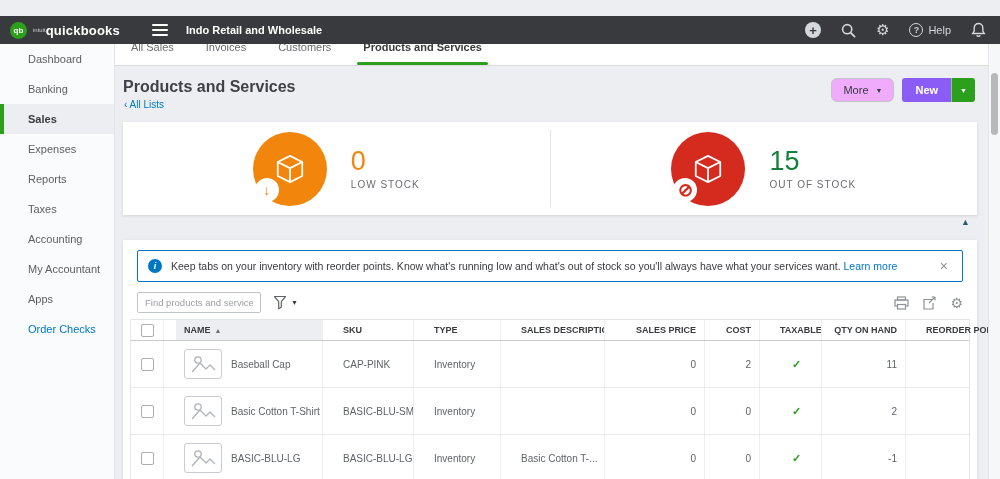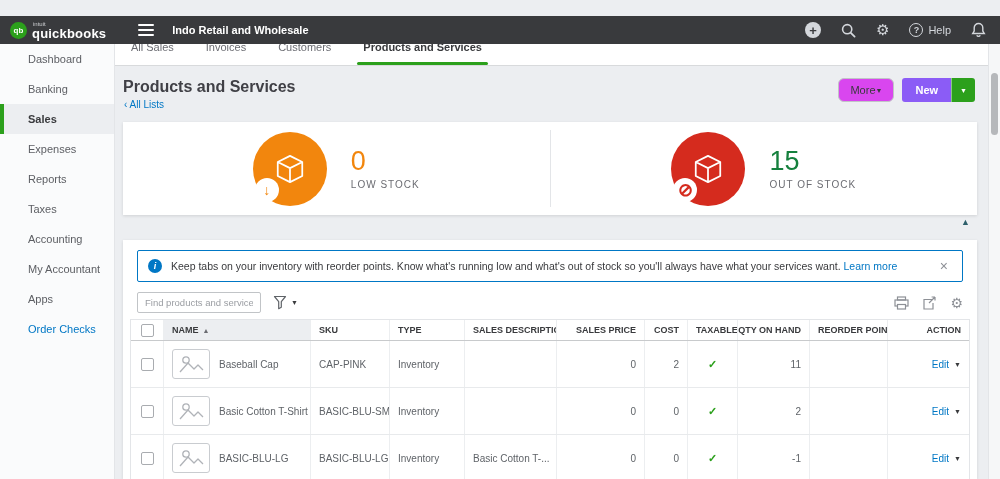--- a/index.html
+++ b/index.html
@@ -2,21 +2,21 @@
 <html><head>
 <meta charset="utf-8">
 <style>
   * { margin:0; padding:0; box-sizing:border-box; }
   html,body { width:1000px; height:479px; overflow:hidden; font-family:"Liberation Sans", sans-serif; background:#eceef1; }
 
   
   .topbar { position:absolute; top:16px; left:0; width:1000px; height:28px; background:#393a3d; display:flex; align-items:center; color:#fff; z-index:10; }
   .logo-wrap { display:flex; align-items:center; margin-left:10px; gap:5px; }
   .qb-badge { width:17px; height:17px; border-radius:50%; background:#2ca01c; color:#fff; font-size:8px; font-weight:bold; display:flex; align-items:center; justify-content:center; }
-  .brand-stack { display:flex; flex-direction:column; line-height:1; }
+  .brand-stack { display:flex; line-height:1;align-items:center; }
   .brand-top { font-size:6px; color:#cfd1d4; margin-left:1px; }
   .brand-name { font-size:13px; font-weight:bold; letter-spacing:.2px; }
   .hamburger { margin-left:32px; width:16px; cursor:pointer; }
   .hamburger span { display:block; height:2px; background:#fff; margin:3px 0; border-radius:1px; }
   .company-name { margin-left:18px; font-size:11px; font-weight:bold; }
   .topbar-right { margin-left:auto; display:flex; align-items:center; gap:20px; margin-right:14px; }
   .tb-ic { color:#d4d7dc; display:flex; align-items:center; gap:5px; font-size:11px; cursor:pointer; }
   .plus-circle { width:16px; height:16px; border-radius:50%; background:#d4d7dc; color:#393a3d; font-size:13px; font-weight:bold; display:flex; align-items:center; justify-content:center; line-height:1; }
   .gear-glyph { font-size:15px; }
   .help-circle { width:14px; height:14px; border-radius:50%; border:1.4px solid #d4d7dc; font-size:9px; font-weight:bold; display:flex; align-items:center; justify-content:center; }
@@ -32,21 +32,21 @@
 
   .tabbar { height:38px; background:#fff; border-bottom:1px solid #d8dadc; display:flex; align-items:stretch; padding-left:16px; gap:32px; }
   .tab { display:flex; align-items:center; font-size:11px; color:#6b6c72; cursor:pointer; position:relative; }
   .tab.active { color:#393a3d; font-weight:bold; }
   .tab.active::after { content:""; position:absolute; left:-6px; right:-6px; bottom:0; height:3px; background:#2ca01c; border-radius:2px; }
 
   .page-head { height:56px; position:relative; }
   .page-title { position:absolute; left:8px; top:12px; font-size:16px; font-weight:bold; color:#404046; }
   .back-link { position:absolute; left:9px; top:33px; font-size:10px; color:#0077c5; cursor:pointer; }
   .head-buttons { position:absolute; right:13px; top:12px; display:flex; gap:8px; }
-  .btn-more { background:#d946ef; border:1px solid #c1c4c7; border-radius:6px; font-size:11px; color:#393a3d; padding:5px 11px; display:flex; align-items:center; cursor:pointer; }
+  .btn-more { background:#f0abfc; border:1px solid #c1c4c7; border-radius:6px; font-size:11px; color:#393a3d; padding:5px 11px; display:flex; align-items:center; gap:7px; cursor:pointer; }
   .btn-new { display:flex; border-radius:3px; overflow:hidden; cursor:pointer; }
   .btn-new .label { background:#8b5cf6; color:#fff; font-size:11px; font-weight:bold; padding:6px 13px; }
   .btn-new .drop { background:#2ca01c; border-left:1px solid rgba(255,255,255,.45); color:#fff; padding:6px 8px; font-size:7px; display:flex; align-items:center; }
   .caret { font-size:7px; color:#393a3d; }
 
   
   .stock-card { position:absolute; top:94px; left:8px; width:854px; height:93px; background:#fff; box-shadow:0 1px 3px rgba(0,0,0,.12); display:flex; }
   .stock-half { flex:1; display:flex; align-items:center; justify-content:center; gap:24px; }
   .stock-divider { width:1px; background:#e3e5e8; margin:8px 0; }
   .stock-circle { width:74px; height:74px; border-radius:50%; position:relative; display:flex; align-items:center; justify-content:center; }
@@ -73,21 +73,21 @@
   .table-toolbar { margin:10px 14px 6px 14px; display:flex; align-items:center; }
   .search-input { width:124px; height:21px; border:1px solid #c1c4c7; border-radius:2px; font-size:9.5px; padding:0 7px; color:#393a3d; font-family:"Liberation Sans", sans-serif; }
   .search-input::placeholder { color:#9a9da2; }
   .filter-wrap { display:flex; align-items:center; margin-left:12px; gap:2px; cursor:pointer; }
   .toolbar-icons { margin-left:auto; display:flex; align-items:center; gap:13px; color:#8d9096; }
   .tool-ic { cursor:pointer; display:flex; align-items:center; }
   .tool-gear { font-size:14px; color:#8d9096; }
 
   
   .grid { margin:0 7px; border:1px solid #e3e5e8; border-bottom:none; }
-  .grid-row { display:grid; grid-template-columns:33px 147px 79px 75px 92px 88px 43px 50px 72px 78px 81px; align-items:center; }
+  .grid-row { display:grid; grid-template-columns:33px 147px 79px 75px 92px 88px 43px 50px 72px 78px 81px; align-items:center;gap:12px; }
   .grid-head { height:21px; border-bottom:1px solid #c8cacc; }
   .grid-head .cell { font-size:9px; font-weight:bold; color:#393a3d; height:100%; display:flex; align-items:center; }
   .grid-body-row { height:47px; border-bottom:1px solid #e8eaec; }
   .cell { padding:0 8px; border-right:1px solid #eceef0; height:100%; display:flex; align-items:center; font-size:10px; color:#5f6368; overflow:hidden; white-space:nowrap; }
   .cell:last-child { border-right:none; }
   .cell.right { justify-content:flex-end; }
   .cell.center { justify-content:center; }
   .cell.name-h { background:#eceef1; gap:4px; }
   .sort-arrow { font-size:7px; color:#6b6c72; }
   .checkbox { width:13px; height:13px; border:1px solid #a9acb0; border-radius:2px; background:#fff; cursor:pointer; margin:0 auto; }

